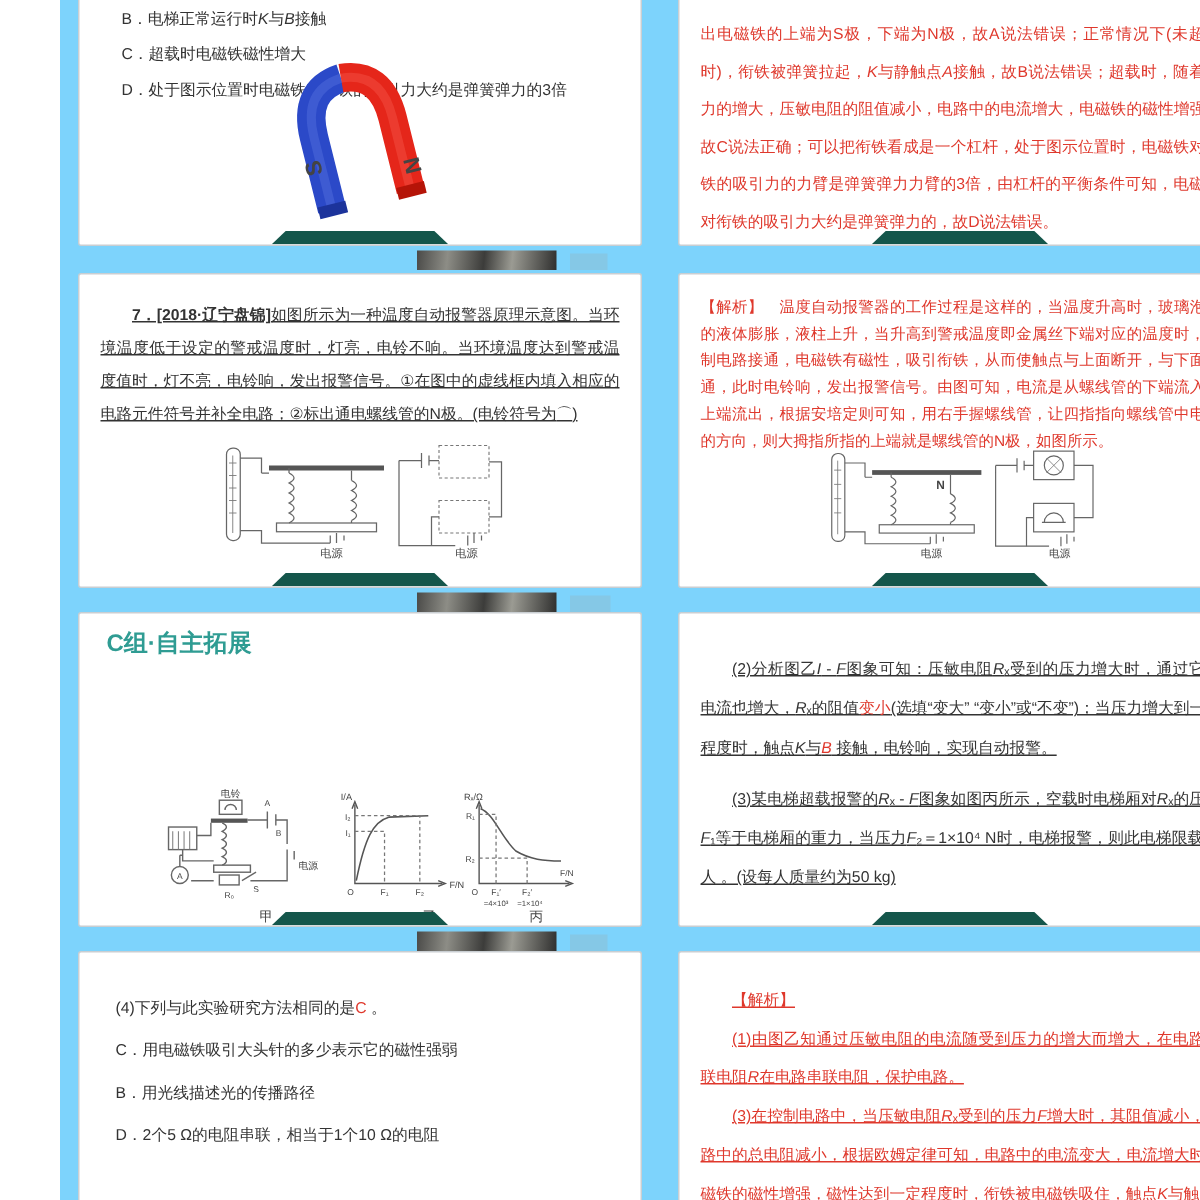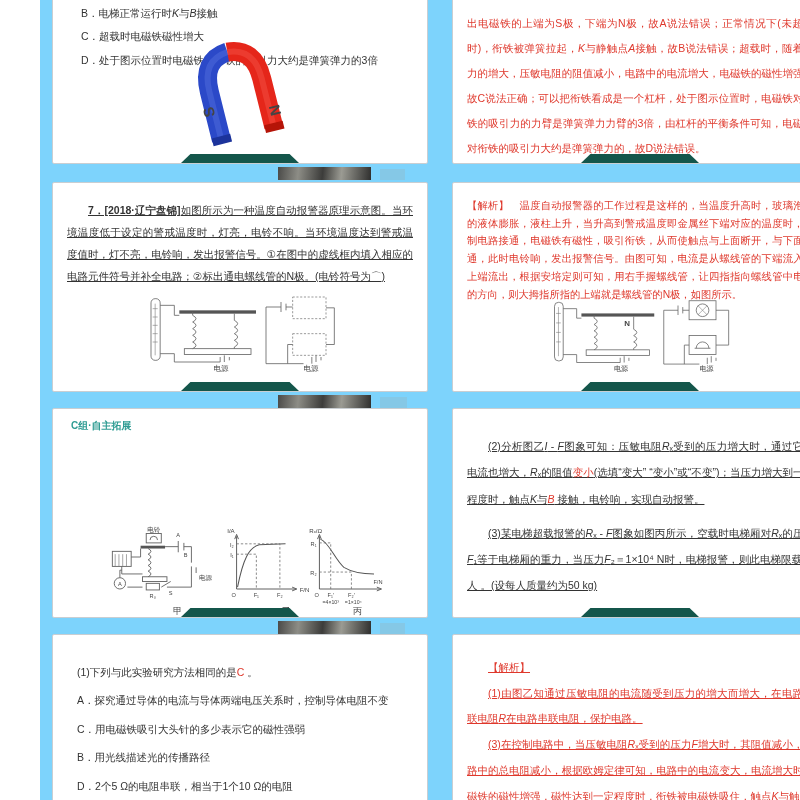--- a/index.html
+++ b/index.html
@@ -47,21 +47,21 @@
   .magnet-wrap{position:absolute;left:118px;top:72px;width:130px;height:120px;transform:rotate(-14deg);}
   
   .s2 .body{padding:56px 13px 0 14px;line-height:2.38;}
   
   .s3 .body{padding:16px 14px 0 14px;line-height:2.1;}
   .diagram1{position:absolute;left:88px;top:106px;}
   
   .s4 .body{padding:14px 13px 0 14px;line-height:1.72;font-size:10.3px;}
   .diagram2{position:absolute;left:92px;top:110px;}
   
-  .s5 .header{padding:10px 0 0 18px;color:#2f9c93;font-weight:bold;font-size:10px;}
+  .s5 .header{padding:10px 0 0 18px;color:#2f9c93;font-weight:bold;font-size:16px;}
   .s5 .body{padding:5px 14px 0 14px;line-height:2.15;}
   .diagram3{position:absolute;left:48px;top:116px;}
   .captions{position:absolute;left:48px;top:196px;width:290px;display:flex;color:#444;font-size:9px;}
   .captions span:nth-child(1){margin-left:72px;}
   .captions span:nth-child(2){margin-left:100px;}
   .captions span:nth-child(3){margin-left:62px;}
   
   .s6 .body{padding:24px 13px 0 14px;}
   .s6 .body p{margin:0 0 8px 0;line-height:2.5;}
   
@@ -279,22 +279,21 @@
   <section class="slide s6">
     <div class="body txt">
       <p class="indent"><span class="sg-n">(2)分析图乙</span><span class="sg-i">I</span><span class="sg-n"> - </span><span class="sg-i">F</span><span class="sg-n">图象可知：压敏电阻</span><span class="sg-i">R</span><span class="sg-n">ₓ受到的压力增大时，通过它的电流也增大，</span><span class="sg-i">R</span><span class="sg-n">ₓ的阻值</span><span class="sg-r">变小</span><span class="sg-n">(选填“变大” “变小”或“不变”)；当压力增大到一定程度时，触点</span><span class="sg-i">K</span><span class="sg-n">与</span><span class="sg-ri">B</span><span class="sg-n"> 接触，电铃响，实现自动报警。</span></p>
       <p class="indent"><span class="sg-n">(3)某电梯超载报警的</span><span class="sg-i">R</span><span class="sg-n">ₓ - </span><span class="sg-i">F</span><span class="sg-n">图象如图丙所示，空载时电梯厢对</span><span class="sg-i">R</span><span class="sg-n">ₓ的压力</span><span class="sg-i">F</span><span class="sg-n">₁等于电梯厢的重力，当压力</span><span class="sg-i">F</span><span class="sg-n">₂＝1×10⁴ N时，电梯报警，则此电梯限载</span><span class="sg-r">12</span><span class="sg-n"> 人 。(设每人质量约为50 kg)</span></p>
     </div>
     <div class="ribbon"></div>
   </section>
 
   <section class="slide s7">
     <div class="body txt">
-      <p><span class="sg-n">(1)下列与此实验研究方法相同的是</span><span class="sg-r">C</span><span class="sg-n"> 。</span></p>
-      <p>A．探究通过导体的电流与导体两端电压关系时，控制导体电阻不变</p>
+      <p><span class="sg-n">(4)下列与此实验研究方法相同的是</span><span class="sg-r">C</span><span class="sg-n"> 。</span></p>
       <p>C．用电磁铁吸引大头针的多少表示它的磁性强弱</p>
       <p>B．用光线描述光的传播路径</p>
       <p>D．2个5 Ω的电阻串联，相当于1个10 Ω的电阻</p>
     </div>
     <div class="clipart">
       <svg width="150" height="46" viewBox="0 0 150 46">
 
         <g>
           <path d="M18,42 a16,16 0 0 1 14,-22" fill="none" stroke="#7a4ea3" stroke-width="5" stroke-linecap="round"></path>
           <circle cx="34" cy="18" r="7" fill="#8a5cb5" stroke="#4c2f73" stroke-width="1.5"></circle>

